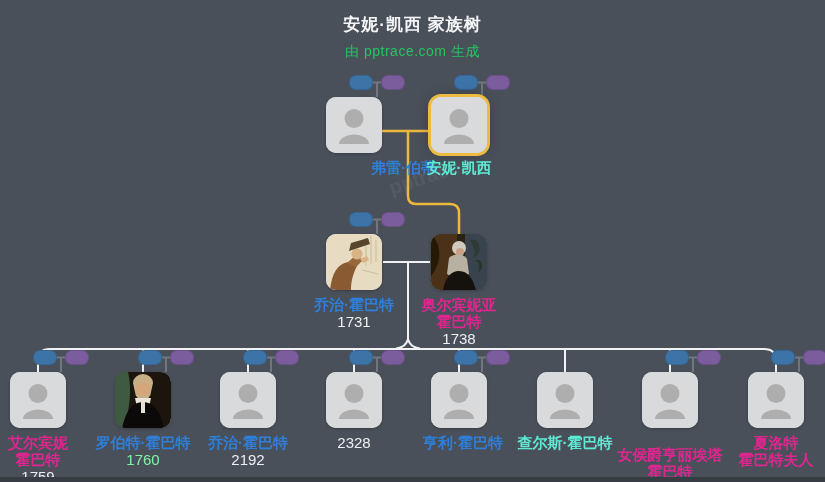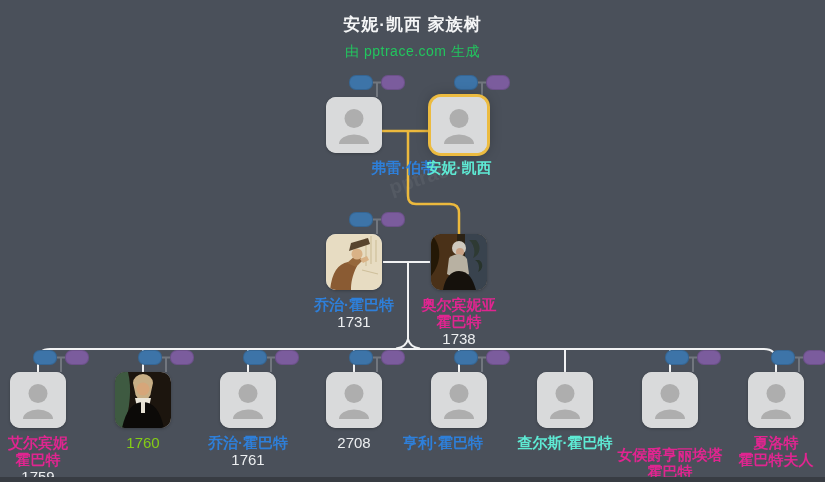--- a/index.html
+++ b/index.html
@@ -190,72 +190,73 @@
             <rect width="56" height="56" fill="#1C150E"></rect>
             <path d="M0 0 h13 C17 16 15 36 9 56 H0 Z" fill="#3E5A41"></path>
             <path d="M18 11 a10 9 0 0 1 20 0 l-2 9 a8 8 0 0 1 -16 0 z" fill="#C7AE85"></path>
             <circle cx="28" cy="17" r="6.5" fill="#D6A67A"></circle>
             <path d="M20 26 h16 l-2 9 h-12 z" fill="#EAE5D8"></path>
             <path d="M7 56 C11 38 18 30 28 30 C38 30 45 38 49 56 Z" fill="#0C0A08"></path>
             <path d="M26 30 h4 v11 h-4 z" fill="#E6E1D4"></path>
           </svg>
         </div>
     <div class="nameblock" style="left: 73px; top: 434px;">
-          <div class="yr" style="color: #84cc16;">1760</div>
+          <div style="color: rgb(46, 127, 217);">罗伯特·霍巴特</div>
+          <div class="yr" style="color: #86efac;">1760</div>
         </div>
   </div>
 
   <div class="person">
     <div class="pill-group" style="left: 243px; top: 350px;">
       <span class="pill" style="background: rgb(61, 116, 168);"></span>
       <span class="pill" style="background: rgb(123, 92, 157);"></span>
     </div>
     <div class="card" style="left: 220px; top: 372px;">
           <svg viewBox="0 0 56 56">
             <rect width="56" height="56" fill="#D9DADB"></rect>
             <circle cx="28" cy="21.5" r="9.5" fill="#AEAEAE"></circle>
             <path d="M13 47 a15 9.5 0 0 1 30 0 z" fill="#AEAEAE"></path>
           </svg>
         </div>
     <div class="nameblock" style="left: 178px; top: 434px;">
           <div style="color: rgb(46, 127, 217);">乔治·霍巴特</div>
-          <div class="yr" style="color: rgb(236, 238, 240);">1761</div>
+          <div class="yr" style="color: rgb(236, 238, 240);">2192</div>
         </div>
   </div>
 
   <div class="person">
     <div class="pill-group" style="left: 349px; top: 350px;">
       <span class="pill" style="background: rgb(61, 116, 168);"></span>
       <span class="pill" style="background: rgb(123, 92, 157);"></span>
     </div>
     <div class="card" style="left: 326px; top: 372px;">
           <svg viewBox="0 0 56 56">
             <rect width="56" height="56" fill="#D9DADB"></rect>
             <circle cx="28" cy="21.5" r="9.5" fill="#AEAEAE"></circle>
             <path d="M13 47 a15 9.5 0 0 1 30 0 z" fill="#AEAEAE"></path>
           </svg>
         </div>
     <div class="nameblock" style="left: 284px; top: 434px;">
-          <div class="yr" style="color: rgb(236, 238, 240);">2708</div>
+          <div class="yr" style="color: rgb(236, 238, 240);">2328</div>
         </div>
   </div>
 
   <div class="person">
     <div class="pill-group" style="left: 454px; top: 350px;">
       <span class="pill" style="background: rgb(61, 116, 168);"></span>
       <span class="pill" style="background: rgb(123, 92, 157);"></span>
     </div>
     <div class="card" style="left: 431px; top: 372px;">
           <svg viewBox="0 0 56 56">
             <rect width="56" height="56" fill="#D9DADB"></rect>
             <circle cx="28" cy="21.5" r="9.5" fill="#AEAEAE"></circle>
             <path d="M13 47 a15 9.5 0 0 1 30 0 z" fill="#AEAEAE"></path>
           </svg>
         </div>
-    <div class="nameblock" style="left: 373px; top: 434px;">
+    <div class="nameblock" style="left: 393px; top: 434px;">
           <div style="color: rgb(46, 127, 217);">亨利·霍巴特</div>
         </div>
   </div>
 
   <div class="person">
 
     <div class="card" style="left: 537px; top: 372px;">
           <svg viewBox="0 0 56 56">
             <rect width="56" height="56" fill="#D9DADB"></rect>
             <circle cx="28" cy="21.5" r="9.5" fill="#AEAEAE"></circle>

